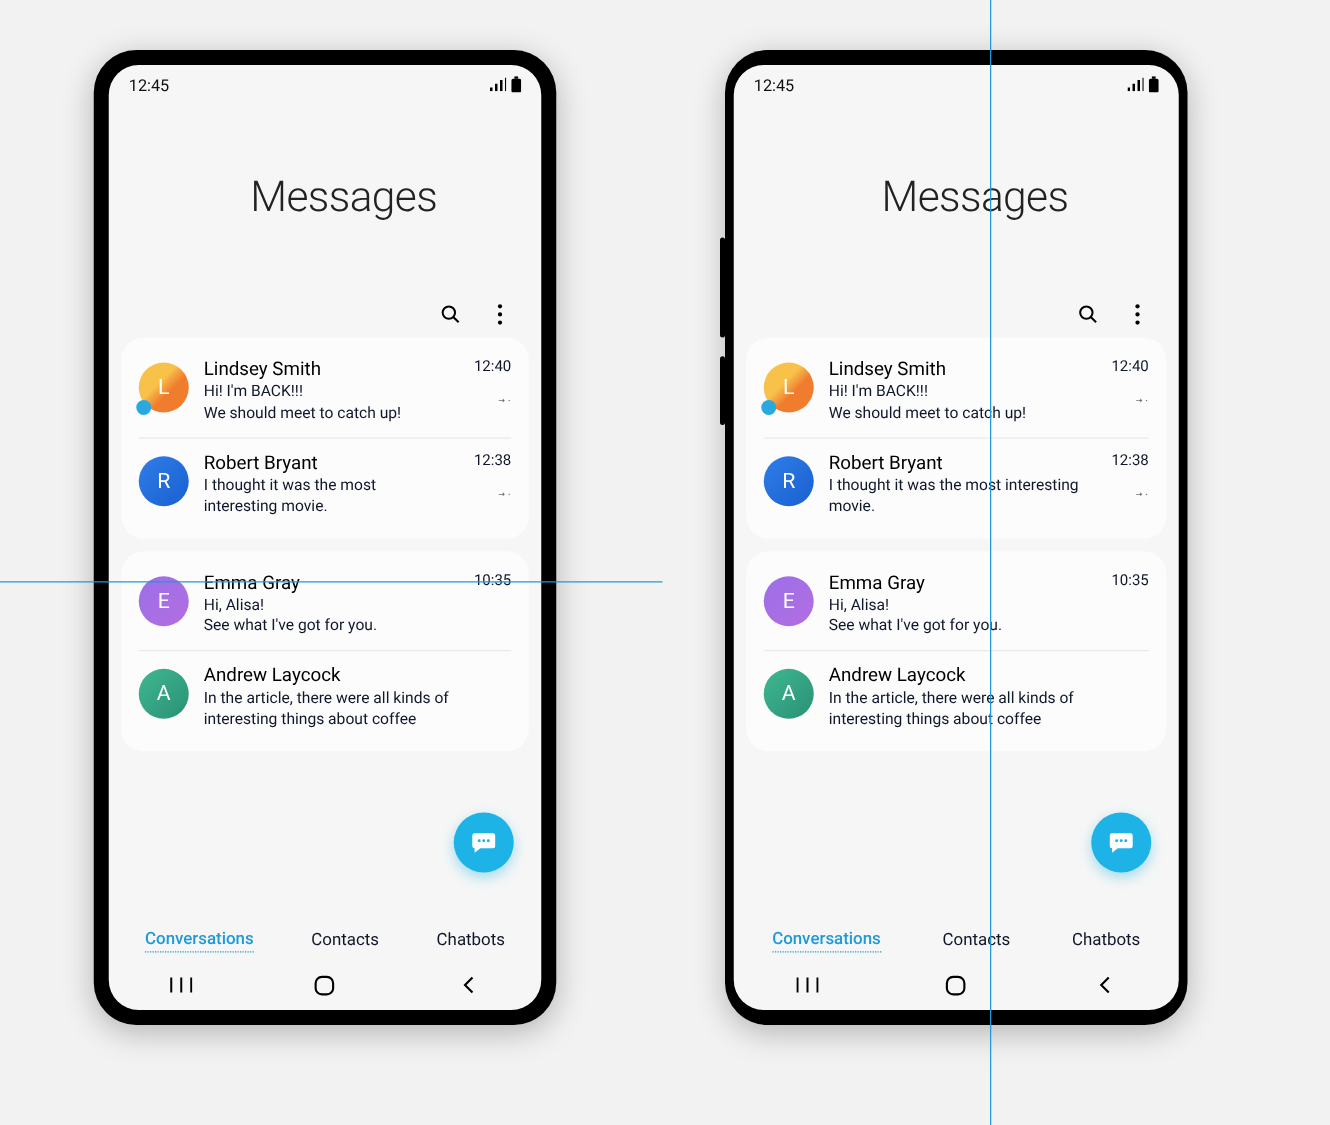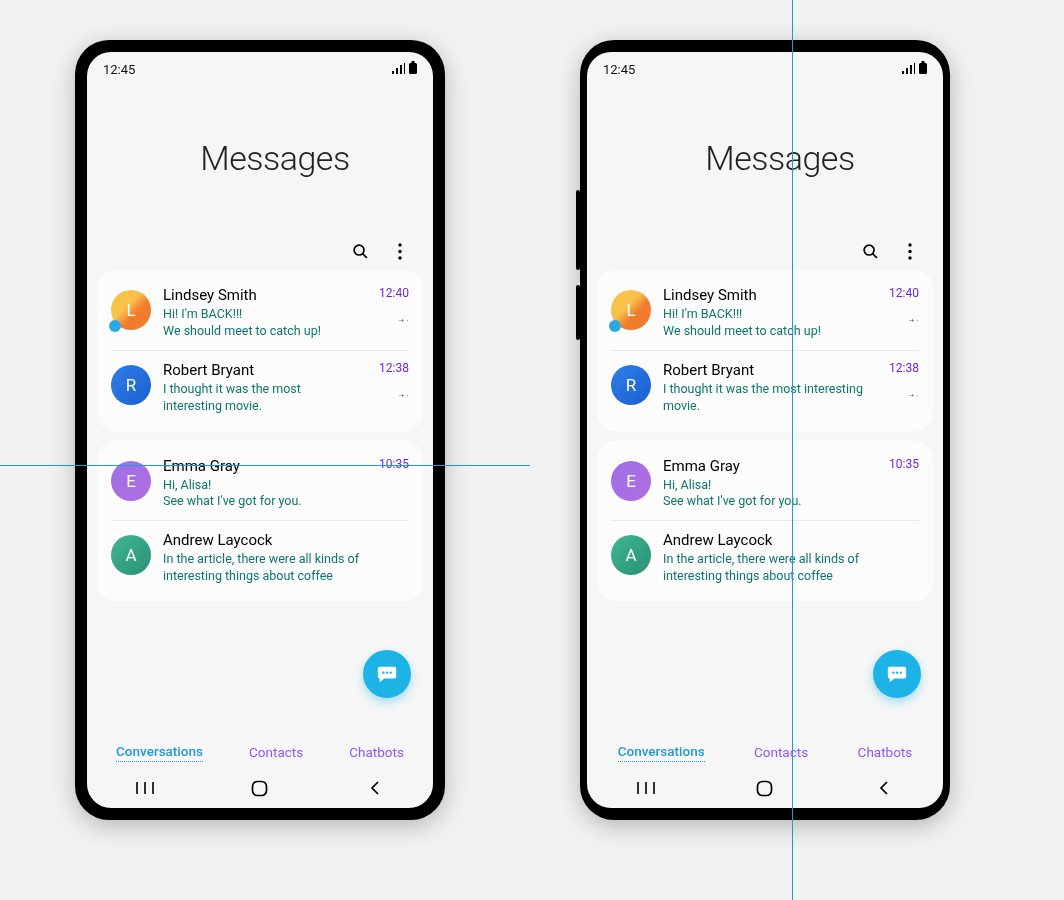--- a/index.html
+++ b/index.html
@@ -105,33 +105,33 @@
     margin-right: 12px;
     margin-top: 4px;
   }
   .av-L { background: linear-gradient(135deg,#f8c24a 40%,#f07c2e 60%); position:relative; }
   .av-L::after{content:"";position:absolute;left:-2px;bottom:-2px;width:12px;height:12px;border-radius:50%;background:#29a9e0;}
   .av-R { background: linear-gradient(135deg,#2e7ee8,#1a5fd0); }
   .av-E { background: linear-gradient(135deg,#9b6fe8,#b36ee0); }
   .av-A { background: linear-gradient(135deg,#3fb890,#2a9076); }
   .conv-body { flex: 1; min-width: 0; }
   .conv-name { font-size: 15px; color: #000; font-weight: 400; }
-  .conv-preview { font-size: 12.5px; color: #0f766e; line-height: 1.35; margin-top: 2px; }
-  .conv-time { font-size: 12px; color: #6d28d9; margin-left: 20px; }
+  .conv-preview { font-size: 12.5px; color: #0f172a; line-height: 1.35; margin-top: 2px; }
+  .conv-time { font-size: 12px; color: #0f172a; margin-left: 20px; }
   .conv-side { display:flex; flex-direction:column; align-items:flex-end; gap:10px;}
   .pin { color:#6b6b6b; }
 
   .tabs {
     display: flex;
     justify-content: space-around;
     padding: 10px 6px 6px 6px;
     font-size: 13.5px;
     align-items: flex-end;
   }
-  .tab { color: #8b5cf6; cursor: pointer; padding: 2px 0; }
+  .tab { color: #0f172a; cursor: pointer; padding: 2px 0; }
   .tab.active { color: #1e9bd6; border-bottom: 1.5px dotted #1e9bd6; font-weight: 500;}
 
   .navbar {
     height: 40px;
     display: flex;
     justify-content: space-around;
     align-items: center;
     color: #000;
   }
   .navbtn { width:28px; height:28px; display:flex; align-items:center; justify-content:center; cursor:pointer; }

